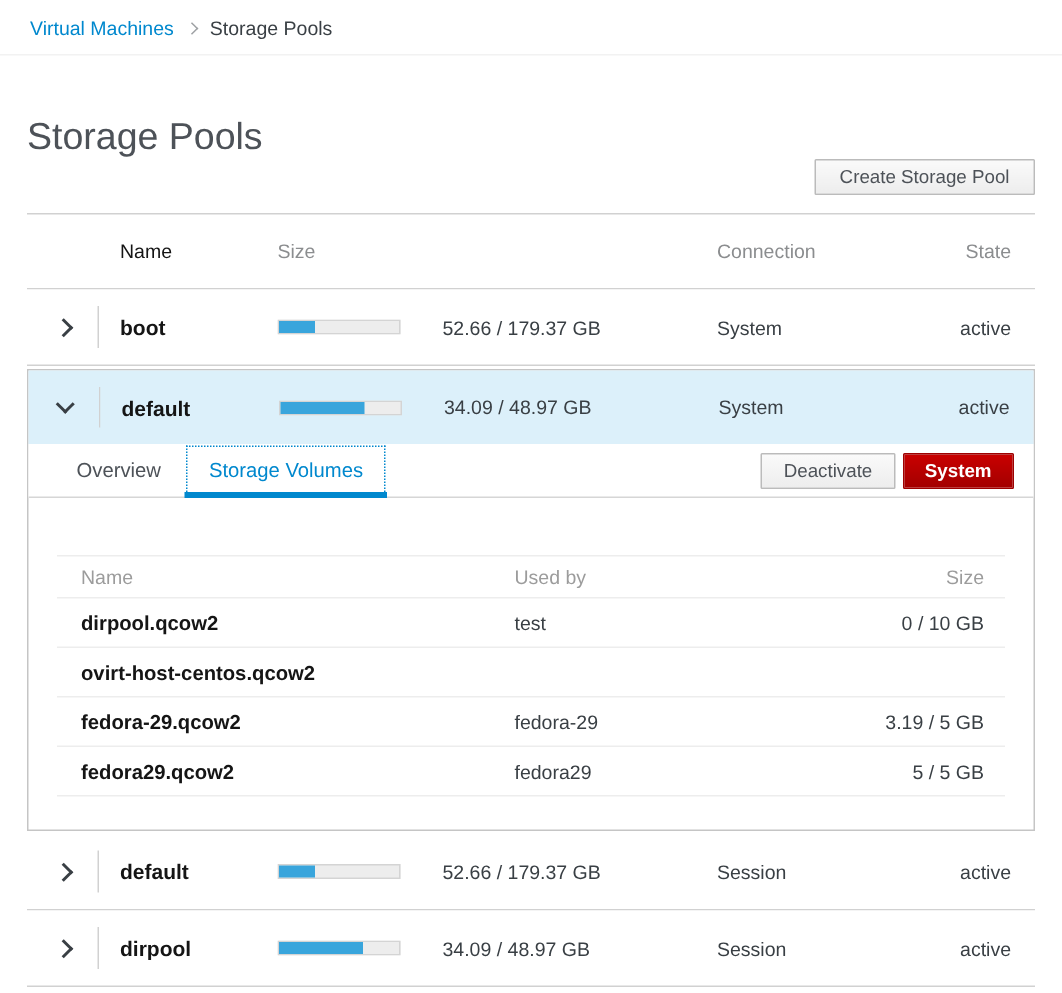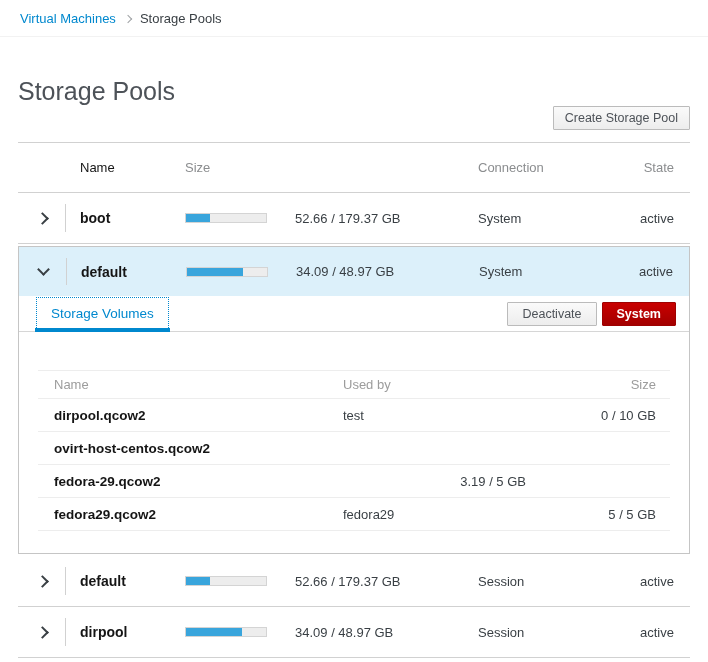--- a/index.html
+++ b/index.html
@@ -19,21 +19,21 @@
   .bc-current { color: #393f44; }
 
   
   .content { padding: 0 18px; }
   h1.page-title { margin: 40px 0 0; font-size: 25px; font-weight: 400; color: #4d5258; }
   .actions { display: flex; justify-content: flex-end; margin-top: 0; }
 
   .btn {
     font-family: "Liberation Sans", sans-serif;
     font-size: 12.5px; color: #4d5258; cursor: pointer;
-    padding: 4px 11px; border: 1px solid #bbb; border-radius: 1px;
+    padding: 4px 16px; border: 1px solid #bbb; border-radius: 1px;
     background: linear-gradient(to bottom, #fafafa 0%, #ededed 100%);
   }
   .btn.danger {
     color: #fff; font-weight: 700; border-color: #9e0101;
     background: linear-gradient(to bottom, #c90000 0%, #a30000 100%);
   }
 
   
   .pool-table { margin-top: 12px; }
   .row {
@@ -145,20 +145,21 @@
           <div class="progress-track">
               <div class="progress-fill" style="width: 69.6%;"></div>
             </div>
         </div>
         <div class="cell size-cell">34.09 / 48.97 GB</div>
         <div class="cell conn-cell">System</div>
         <div class="cell state-cell">active</div>
       </div>
 
       <div class="tab-bar">
+        <div class="tab">Overview</div>
         <div class="tab active">Storage Volumes</div>
         <div class="tab-actions">
           <button class="btn">Deactivate</button>
           <button class="btn danger">System</button>
         </div>
       </div>
 
       <div class="panel-body">
         <div class="vol-table">
           <div class="vrow vheader">
@@ -169,20 +170,21 @@
           <div class="vrow">
             <div class="vcell vname">dirpool.qcow2</div>
             <div class="vcell">test</div>
             <div class="vcell vsize">0 / 10 GB</div>
           </div>
           <div class="vrow">
             <div class="vcell vname">ovirt-host-centos.qcow2</div>
           </div>
           <div class="vrow">
             <div class="vcell vname">fedora-29.qcow2</div>
+            <div class="vcell">fedora-29</div>
             <div class="vcell vsize">3.19 / 5 GB</div>
           </div>
           <div class="vrow">
             <div class="vcell vname">fedora29.qcow2</div>
             <div class="vcell">fedora29</div>
             <div class="vcell vsize">5 / 5 GB</div>
           </div>
         </div>
       </div>
     </div>

